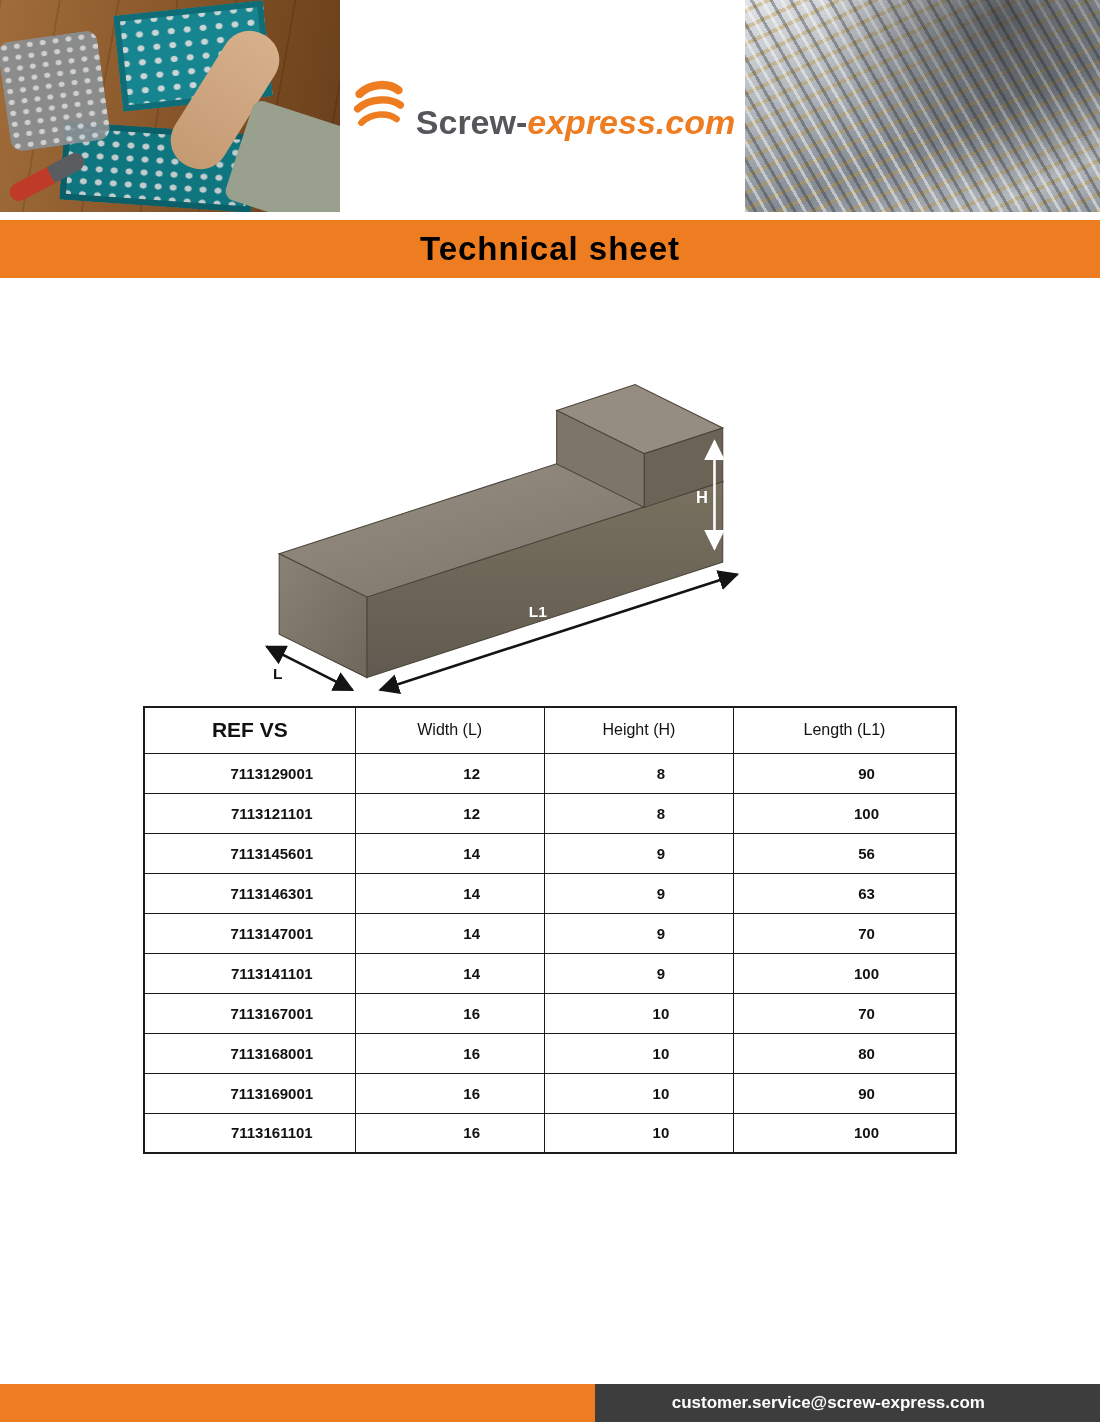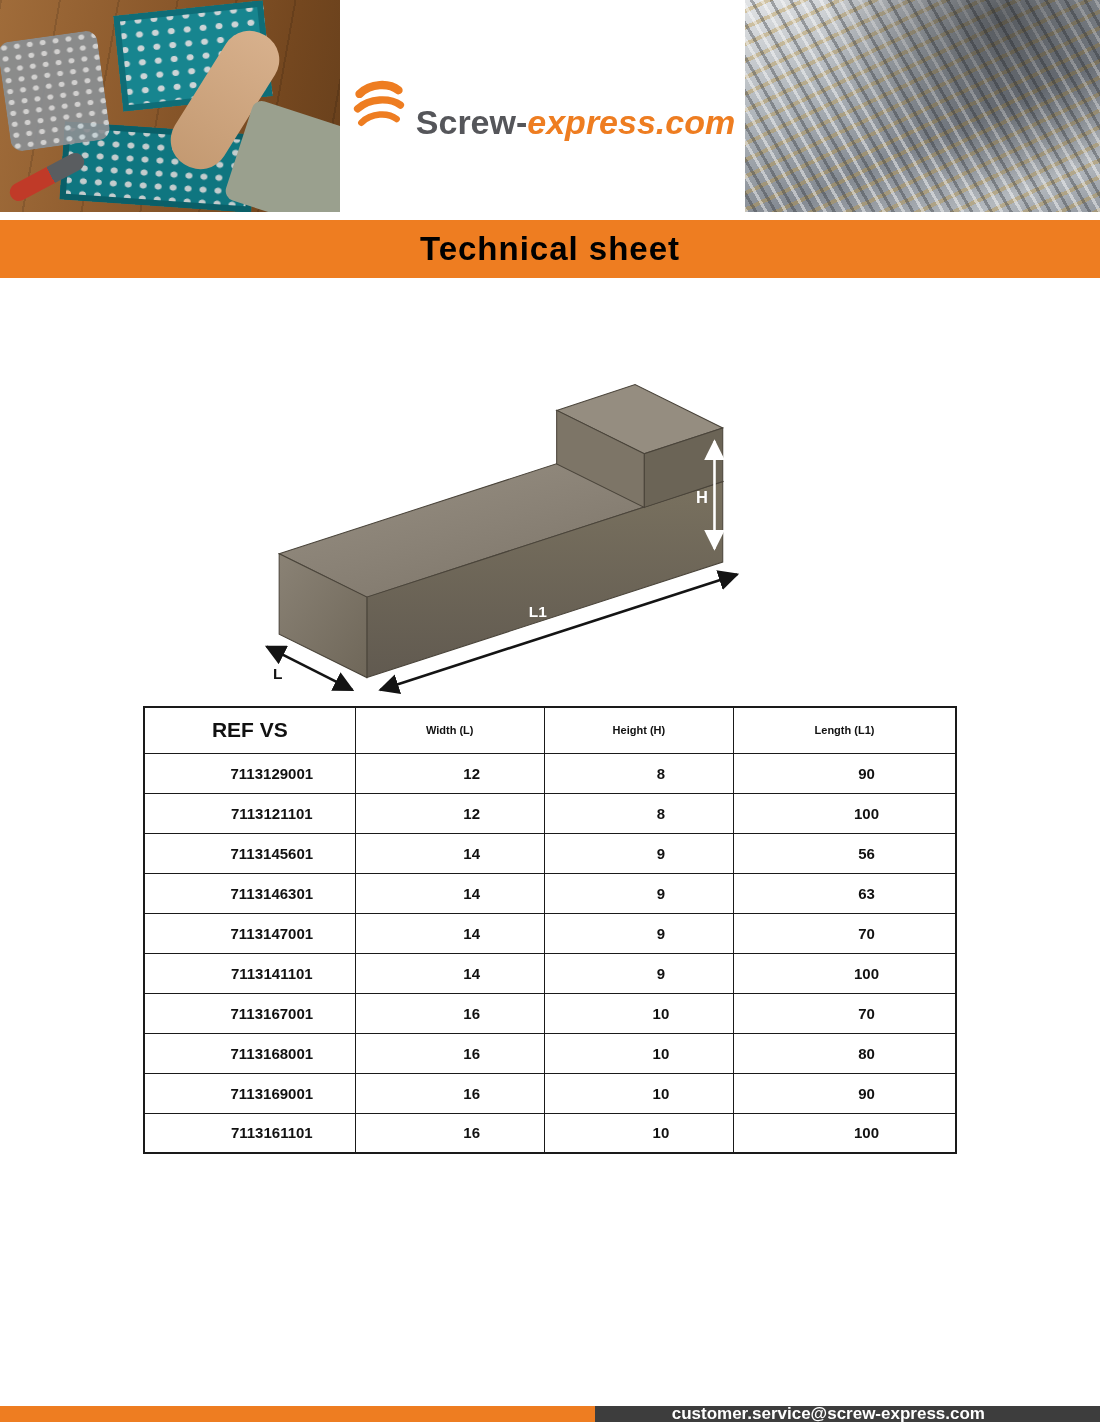--- a/index.html
+++ b/index.html
@@ -55,26 +55,26 @@
 
   
   .diagram { position:absolute; top:332px; left:248px; width:640px; height:380px; }
 
   
   .table-wrap { position:absolute; left:143px; top:690px; width:814px;margin-top:16px; }
   table.spec-table { width:100%; border-collapse:collapse; border:2px solid #1a1a1a; table-layout:fixed; }
   .spec-table col.c1 { width:26%; } .spec-table col.c2 { width:23.3%; }
   .spec-table col.c3 { width:23.3%; } .spec-table col.c4 { width:27.4%; }
   .spec-table th, .spec-table td { border:1px solid #1a1a1a; text-align:center; color:#111; }
-  .spec-table thead th { height:46px; font-weight:bold; font-size:11px; }
+  .spec-table thead th { height:46px; font-weight:normal; font-size:16px; }
   .spec-table thead th:first-child { font-weight:bold; font-size:21px; }
   .spec-table tbody td { height:40px; font-weight:bold; font-size:15px;padding-left:44px; }
 
   
-  .footer { position:absolute; bottom:0; left:0; width:1100px; height:16px; display:flex;border-radius:7px; }
+  .footer { position:absolute; bottom:0; left:0; width:1100px; height:38px; display:flex;border-radius:7px; }
   .footer-orange { width:595px; background:var(--accent,#ee7d21); }
   .footer-dark { flex:1; background:var(--footer-dark,#3d3d3d); display:flex; align-items:center;
                  justify-content:flex-end; padding-right:115px; }
   .footer-email { color:#ffffff; font-weight:bold; font-size:17px; white-space:nowrap; }
 </style>
 </head>
 <body>
 
 <div class="page">
 

